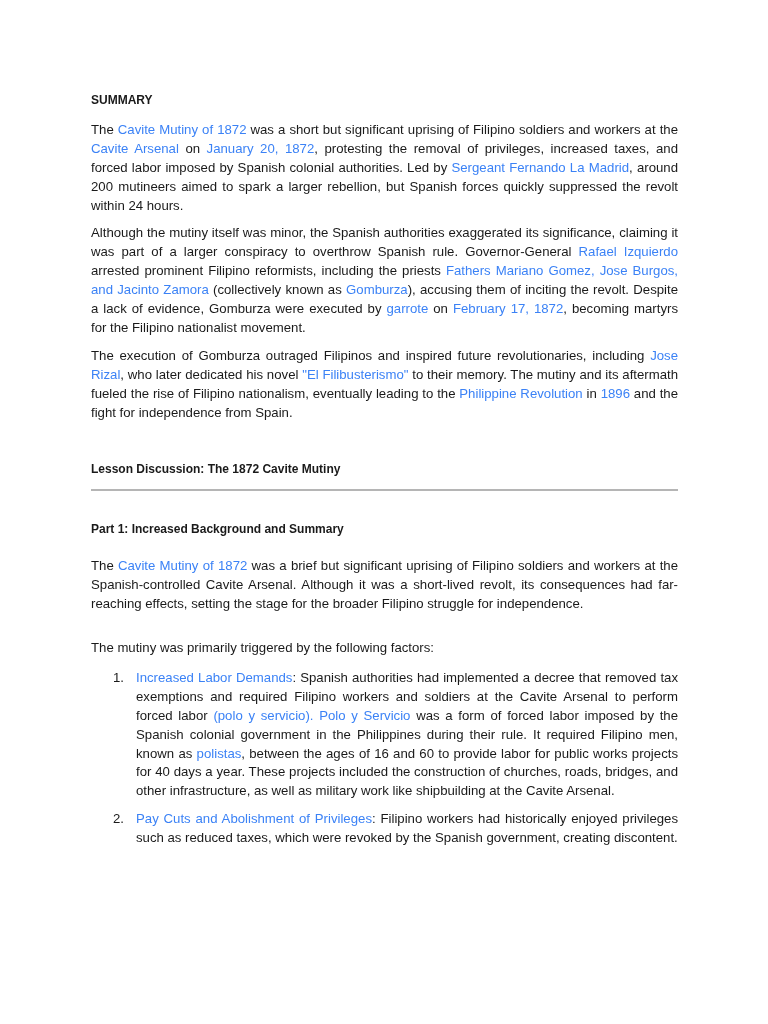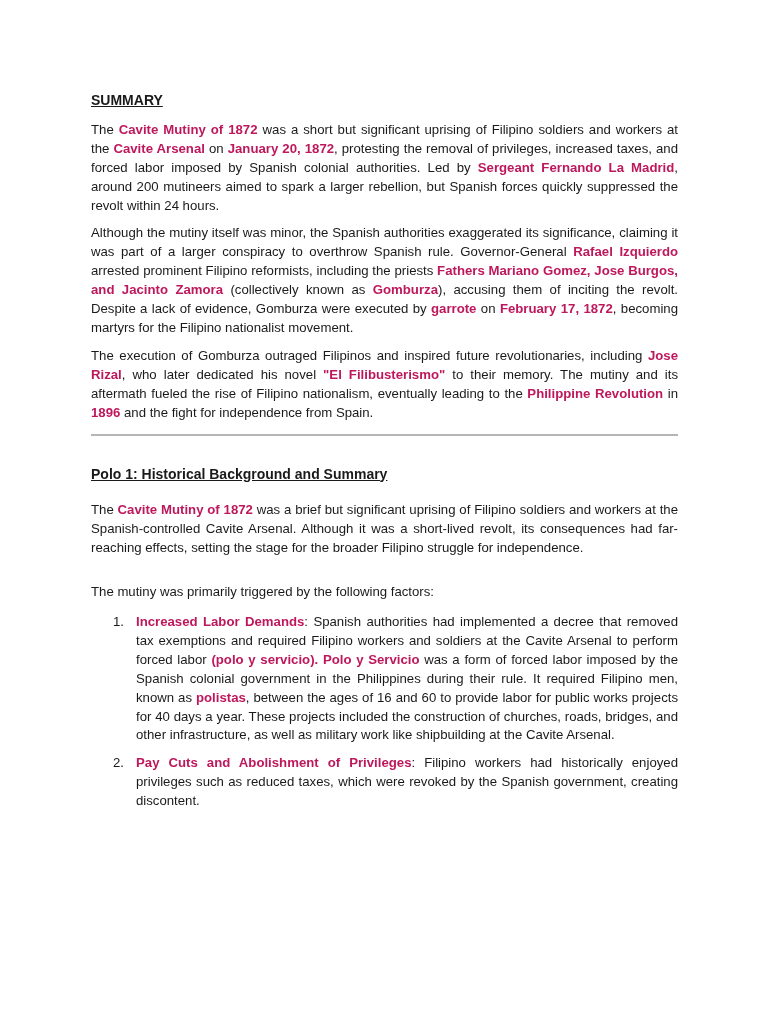--- a/index.html
+++ b/index.html
@@ -18,31 +18,30 @@
     .page {
       position: absolute;
       left: 91px;
       top: 91px;
       width: 587px;
       font-size: 13.2px;
       line-height: 18.9px;
     }
     h2, h3, h4 {
       margin: 0;
-      font-size: 14px;
+      font-size: 12px;
       line-height: 18.9px;
       font-weight: bold;
       color: #1a1a1a;
-      text-decoration: underline;
     }
     p {
       margin: 0;
       text-align: justify;
     }
-    b { font-weight: bold; color: #be185d; }
+    b { font-weight: normal; color: #3b82f6; }
     .summary-title { margin-bottom: 11px; }
     .summary-p { margin-bottom: 9px; }
     .summary-p.last { margin-bottom: 0; }
     .lesson-title { margin-top: 37px; }
     .rule {
       margin-top: 11px;
       height: 0;
       border: none;
       border-top: 2px solid #b5b5b5;
       width: 587px;
@@ -73,23 +72,24 @@
 <body>
 
 <div class="page">
 
   <h2 class="summary-title">SUMMARY</h2>
 
   <p class="summary-p">The <b>Cavite Mutiny of 1872</b> was a short but significant uprising of Filipino soldiers and workers at the <b>Cavite Arsenal</b> on <b>January 20, 1872</b>, protesting the removal of privileges, increased taxes, and forced labor imposed by Spanish colonial authorities. Led by <b>Sergeant Fernando La Madrid</b>, around 200 mutineers aimed to spark a larger rebellion, but Spanish forces quickly suppressed the revolt within 24 hours.</p>
   <p class="summary-p">Although the mutiny itself was minor, the Spanish authorities exaggerated its significance, claiming it was part of a larger conspiracy to overthrow Spanish rule. Governor-General <b>Rafael Izquierdo</b> arrested prominent Filipino reformists, including the priests <b>Fathers Mariano Gomez, Jose Burgos, and Jacinto Zamora</b> (collectively known as <b>Gomburza</b>), accusing them of inciting the revolt. Despite a lack of evidence, Gomburza were executed by <b>garrote</b> on <b>February 17, 1872</b>, becoming martyrs for the Filipino nationalist movement.</p>
   <p class="summary-p last">The execution of Gomburza outraged Filipinos and inspired future revolutionaries, including <b>Jose Rizal</b>, who later dedicated his novel <b>"El Filibusterismo"</b> to their memory. The mutiny and its aftermath fueled the rise of Filipino nationalism, eventually leading to the <b>Philippine Revolution</b> in <b>1896</b> and the fight for independence from Spain.</p>
 
+  <h2 class="lesson-title">Lesson Discussion: The 1872 Cavite Mutiny</h2>
   <hr class="rule">
 
-  <h3 class="part-title">Polo 1: Historical Background and Summary</h3>
+  <h3 class="part-title">Part 1: Increased Background and Summary</h3>
   <p class="intro-p">The <b>Cavite Mutiny of 1872</b> was a brief but significant uprising of Filipino soldiers and workers at the Spanish-controlled Cavite Arsenal. Although it was a short-lived revolt, its consequences had far-reaching effects, setting the stage for the broader Filipino struggle for independence.</p>
 
   <p class="causes-lead">The mutiny was primarily triggered by the following factors:</p>
 
   <ol>
     <li>
       <span class="num">1.</span>
       <span><b>Increased Labor Demands</b>: Spanish authorities had implemented a decree that removed tax exemptions and required Filipino workers and soldiers at the Cavite Arsenal to perform forced labor <b>(polo y servicio).  Polo y Servicio</b> was a form of forced labor imposed by the Spanish colonial government in the Philippines during their rule. It required Filipino men, known as <b>polistas</b>, between the ages of 16 and 60 to provide labor for public works projects for 40 days a year. These projects included the construction of churches, roads, bridges, and other infrastructure, as well as military work like shipbuilding at the Cavite Arsenal.</span>
     </li>
     <li>

